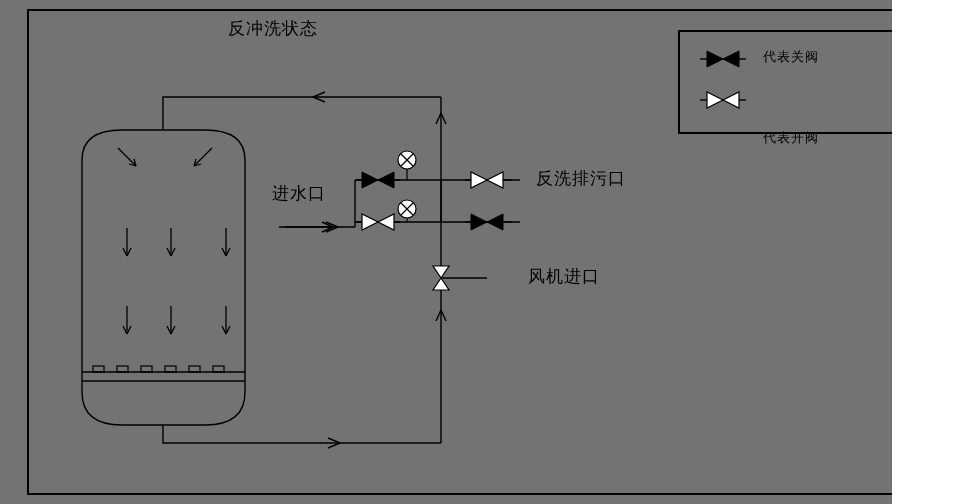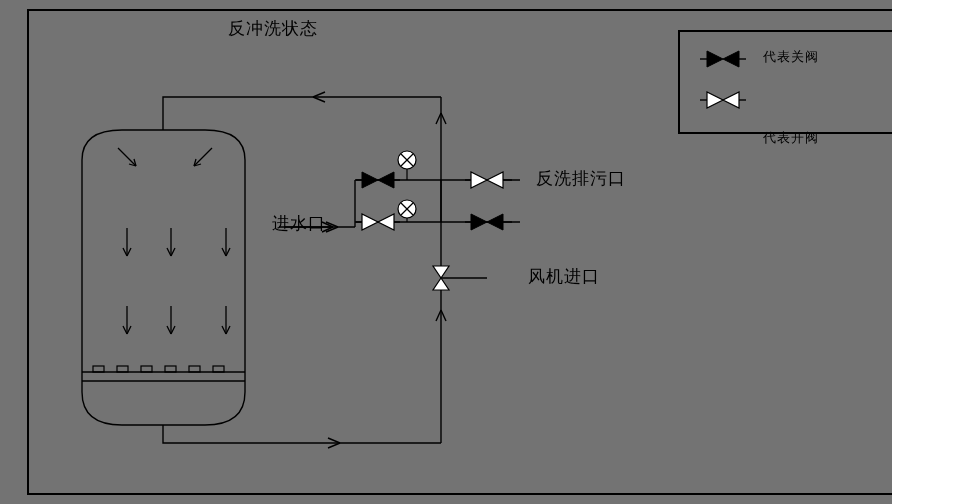--- a/index.html
+++ b/index.html
@@ -183,21 +183,21 @@
     <g>
       <polygon points="707,92 707,108 723,100" fill="#fff" stroke="#000" stroke-width="1.2"></polygon>
       <polygon points="739,92 739,108 723,100" fill="#fff" stroke="#000" stroke-width="1.2"></polygon>
       <line x1="700" y1="100" x2="707" y2="100" stroke="#000" stroke-width="1.4"></line>
       <line x1="739" y1="100" x2="746" y2="100" stroke="#000" stroke-width="1.4"></line>
     </g>
   </svg>
 
   <div class="lbl title-lbl" style="left:228px; top:20px;">反冲洗状态</div>
 
-  <div class="lbl node-lbl" style="left:272px; top:215px;">进水口</div>
+  <div class="lbl node-lbl" style="left:272px; top:186px;font-family:Liberation Mono, monospace;">进水口</div>
 
   <div class="lbl node-lbl" style="left:536px; top:170px;text-align:right;">反洗排污口</div>
 
   <div class="lbl node-lbl" style="left:500px; top:268px;margin-left:28px;">风机进口</div>
 
   <div class="lbl legend-lbl" style="left:763px; top:50px;">代表关阀</div>
 
   <div class="lbl legend-lbl" style="left:763px; top:91px;margin-top:40px;">代表开阀</div>
 
 </div>

